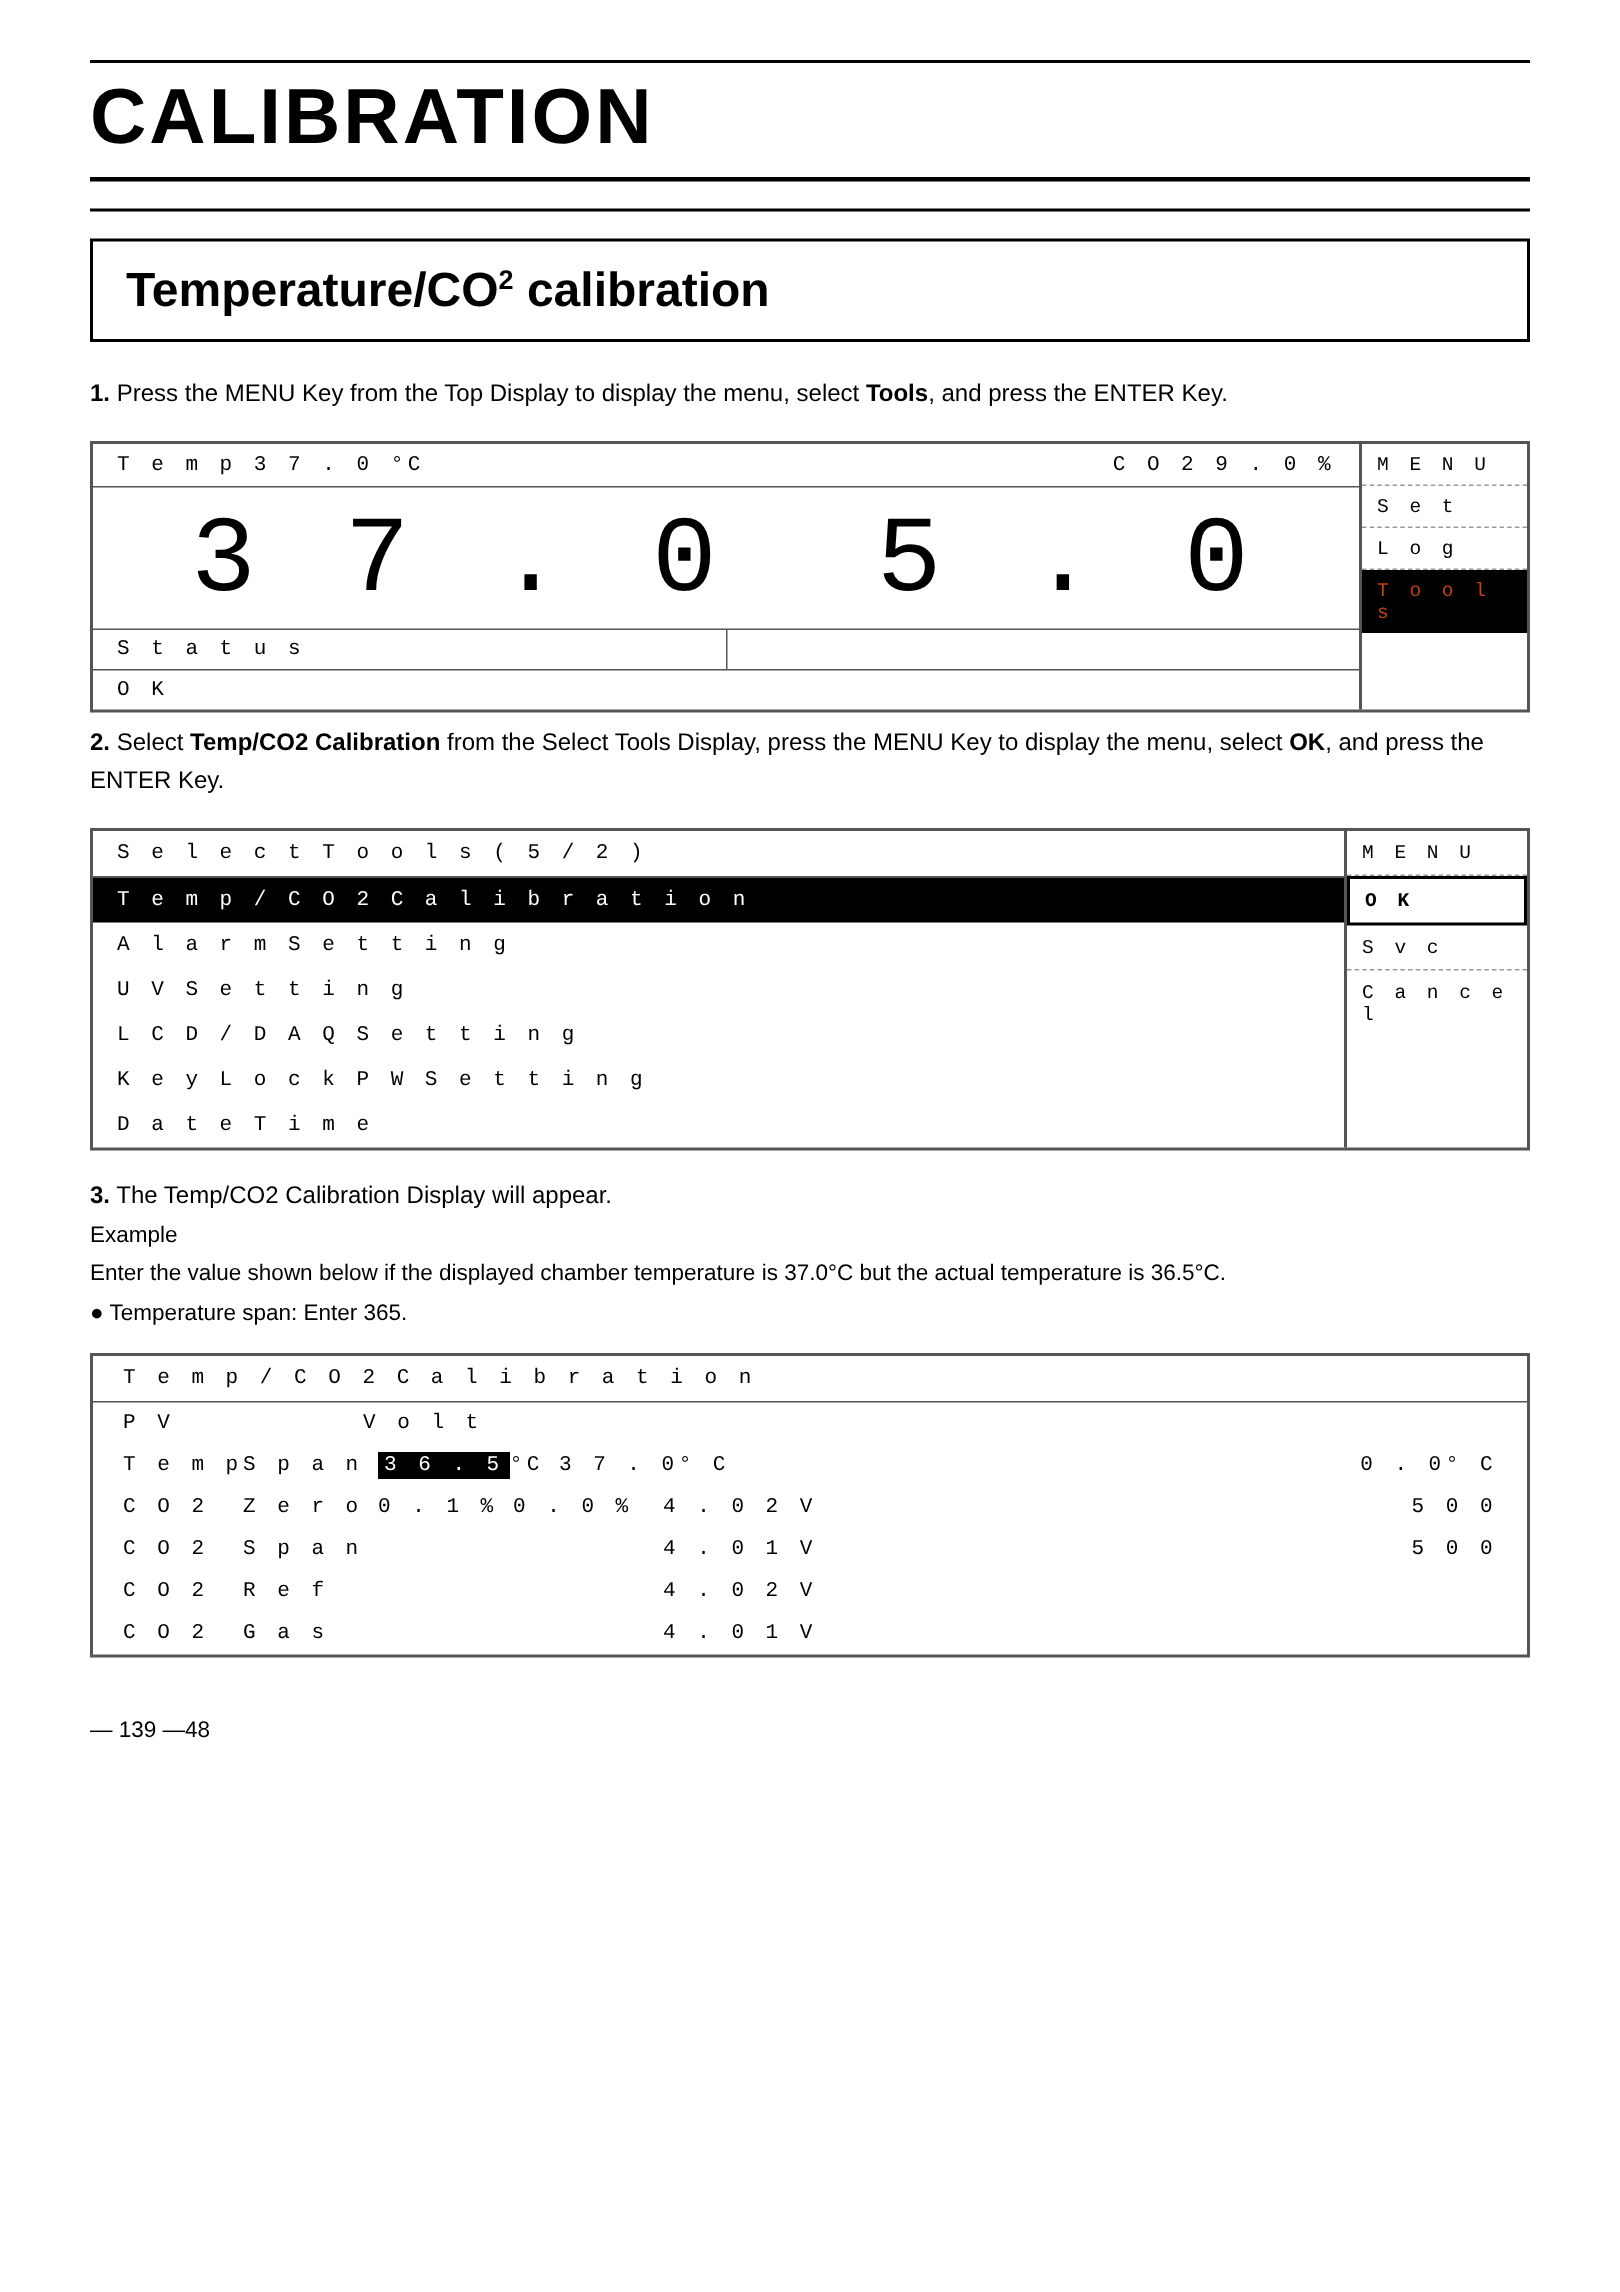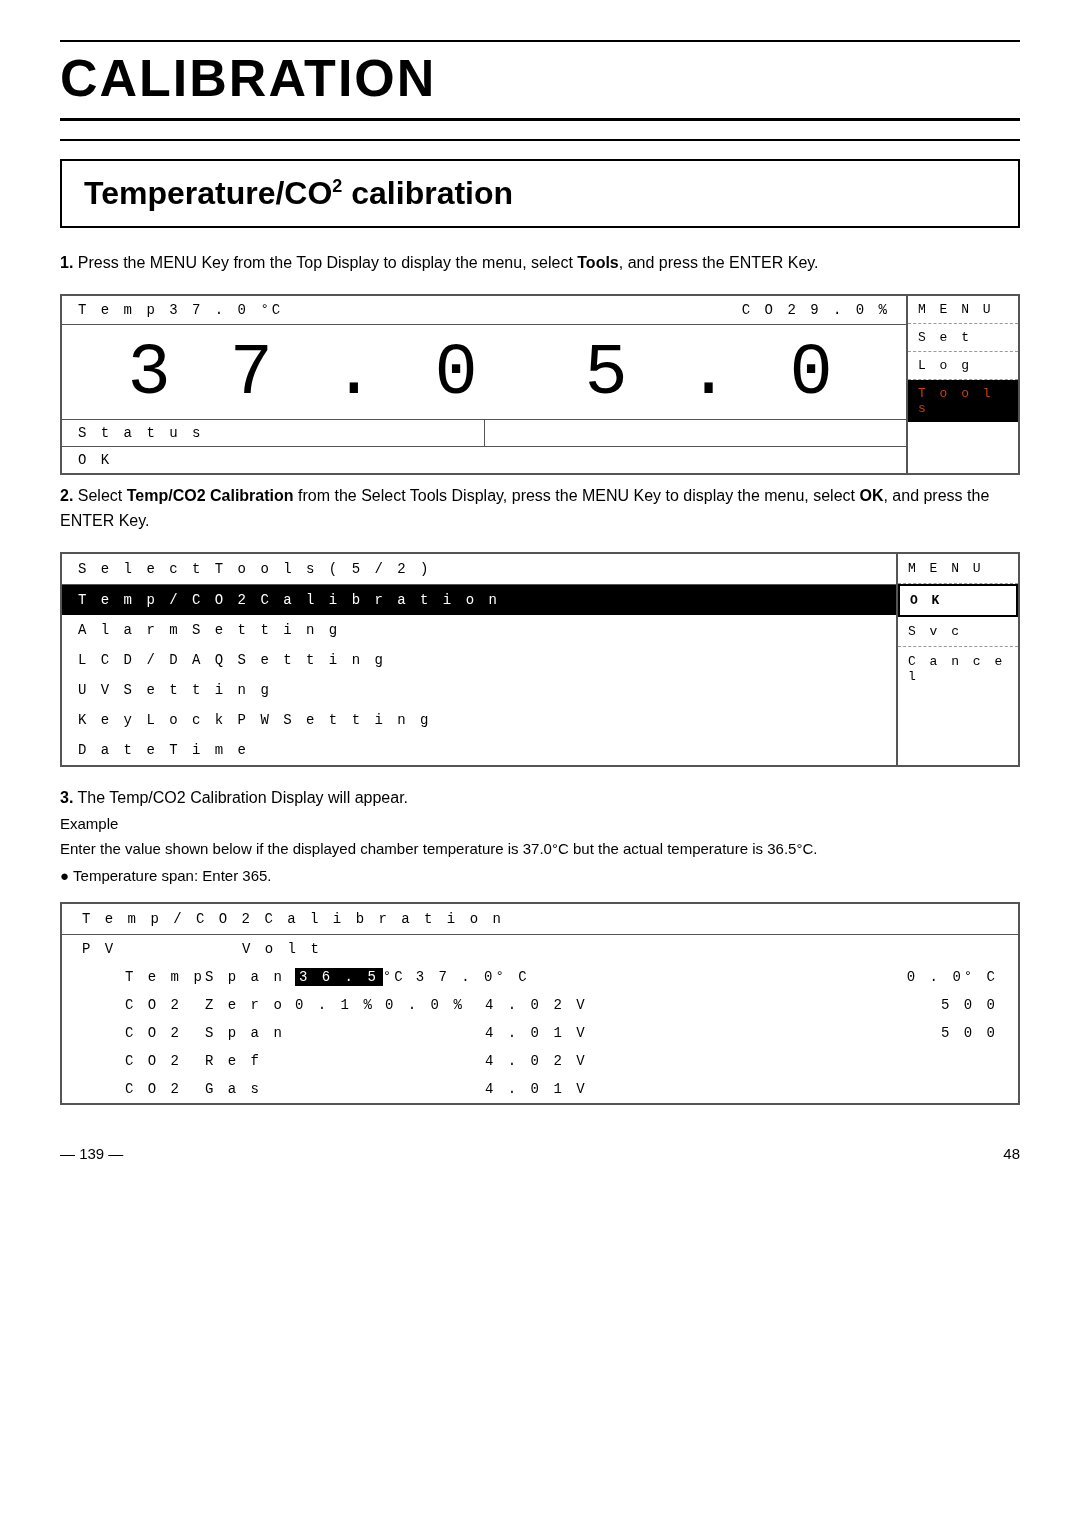--- a/index.html
+++ b/index.html
@@ -194,35 +194,34 @@
     }
     .cal-data-row {
       display: flex;
       padding: 6px 20px;
       font-size: 14px;
       letter-spacing: 3px;
       align-items: center;
     }
     .cal-field {
       width: 80px;
-      margin-left: 43px;
     }
     .cal-subfield {
       width: 90px;
     }
     .highlight-box {
       background: #000;
       color: #fff;
       padding: 1px 4px;
     }
 
     
     .page-footer {
       display: flex;
-      justify-content: space-between;
+      justify-content: flex-start;
       align-items: center;
       margin-top: 40px;
       font-size: 15px;
     }
 
     .divider-line {
       border-top: 2px solid #000;
       margin-bottom: 6px;
     }
   </style>
@@ -279,22 +278,22 @@
   <b>2.</b>
   <span>Select </span><b>Temp/CO2 Calibration</b><span> from the Select Tools Display, press the MENU Key to display the menu, select </span><b>OK</b><span>, and press the ENTER Key.</span>
 </p>
 
 
 <div class="display-sim2">
   <div class="tools-main">
     <div class="tools-header-row">S e l e c t   T o o l s  ( 5 / 2 )</div>
     <div class="tools-item highlighted">T e m p / C O 2   C a l i b r a t i o n</div>
     <div class="tools-item">A l a r m   S e t t i n g</div>
+    <div class="tools-item">U V   S e t t i n g</div>
     <div class="tools-item">L C D / D A Q   S e t t i n g</div>
-    <div class="tools-item">U V   S e t t i n g</div>
     <div class="tools-item">K e y   L o c k   P W   S e t t i n g</div>
     <div class="tools-item">D a t e   T i m e</div>
   </div>
   <div class="tools-menu-col">
     <div class="tools-menu-item">M E N U</div>
     <div class="tools-menu-item selected-box">O K</div>
     <div class="tools-menu-item">S v c</div>
     <div class="tools-menu-item">C a n c e l</div>
   </div>
 </div>

